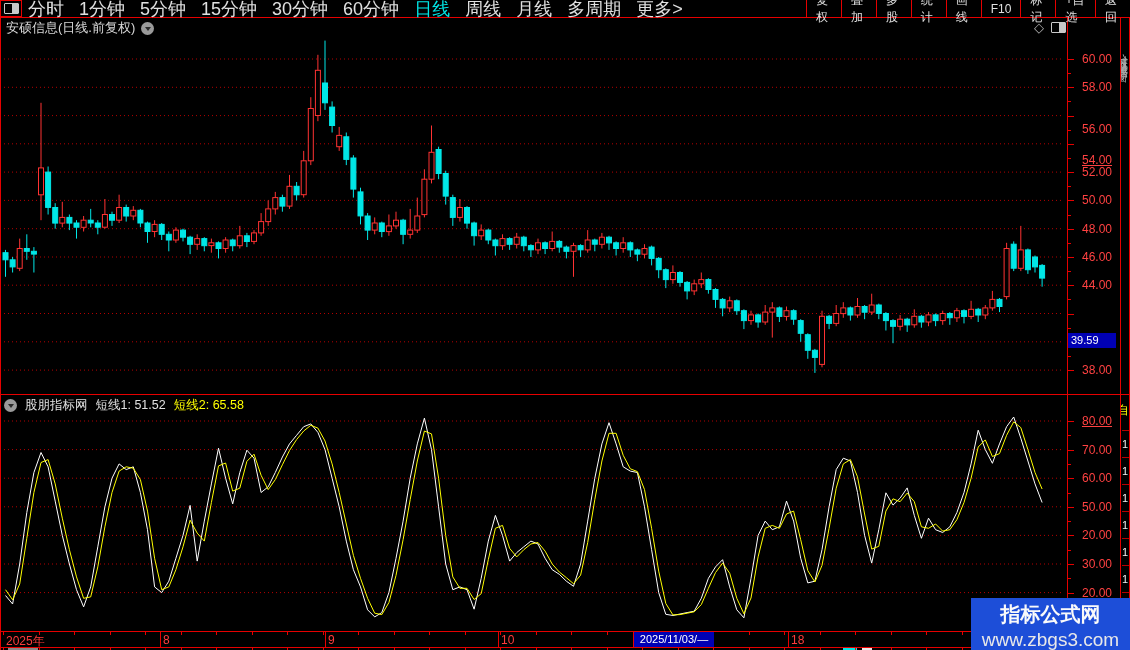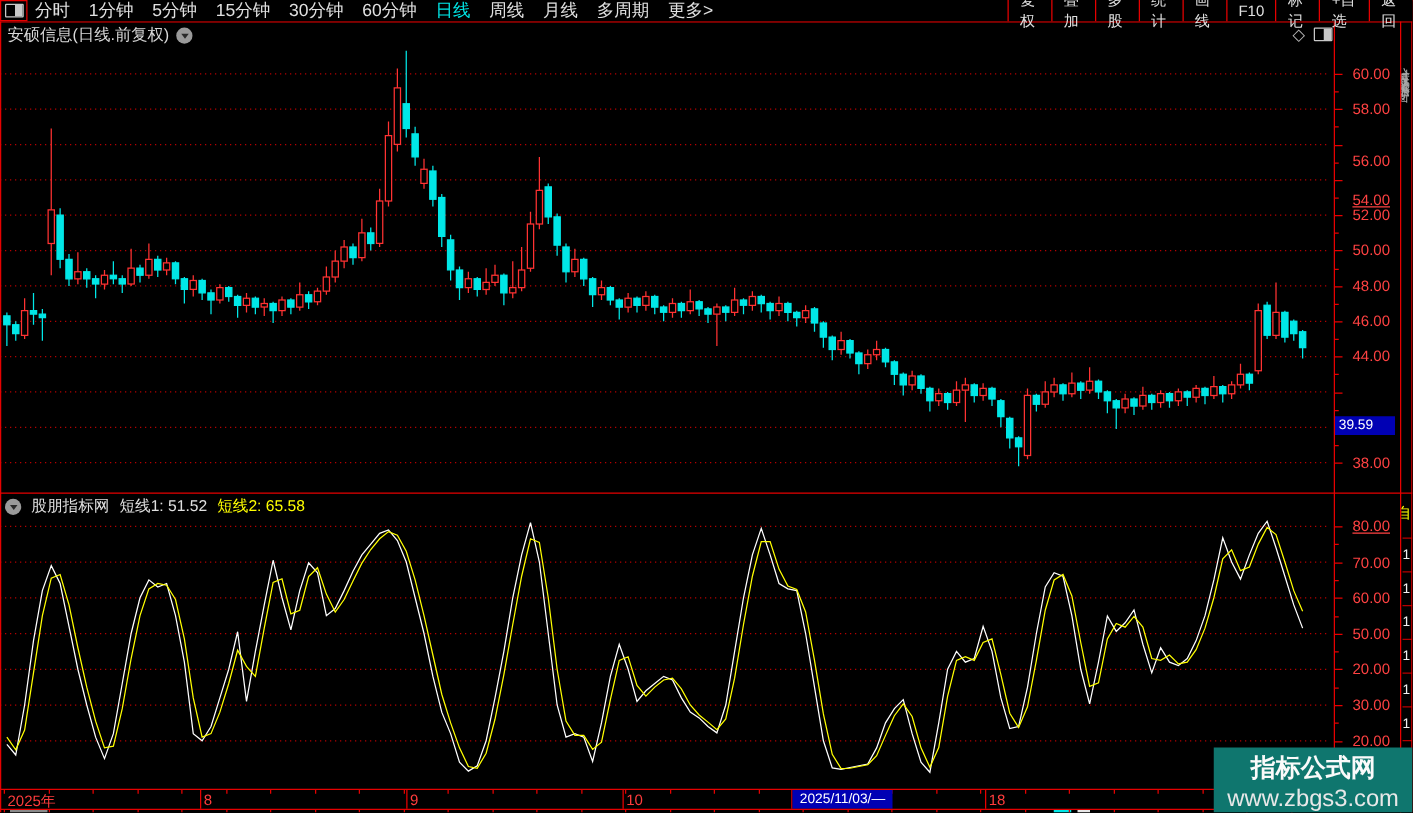--- a/index.html
+++ b/index.html
@@ -4,21 +4,21 @@
 <style>
   html,body{margin:0;padding:0;background:#000;}
   body{width:1130px;height:650px;overflow:hidden;position:relative;
        font-family:"Liberation Sans","DejaVu Sans",sans-serif;color:#dcdcdc;}
   .hline,.vline{position:absolute;background:#e60000;z-index:10;}
   
   #toolbar{position:absolute;left:0;top:0;width:1130px;height:17px;background:#000;z-index:12;}
   #tb-left-iconbox{position:absolute;left:0;top:0;width:22px;height:17px;border:1px solid #e60000;box-sizing:border-box;display:flex;align-items:center;justify-content:center;}
   .winicon{width:13px;height:9px;border:1px solid #c8c8c8;border-radius:1px;position:relative;}
   .winicon::after{content:"";position:absolute;right:0;top:0;width:6px;height:100%;background:#c8c8c8;}
-  #tb-menu{position:absolute;left:28px;top:0;height:17px;display:flex;align-items:center;gap:15px;font-size:14px;color:#e0e0e0;white-space:nowrap;}
+  #tb-menu{position:absolute;left:28px;top:0;height:17px;display:flex;align-items:center;gap:15px;font-size:18px;color:#e0e0e0;white-space:nowrap;}
   #tb-menu .tb-item{cursor:default;}
   #tb-menu .tb-item.active{color:#00e7e7;}
   #tb-right{position:absolute;left:806px;top:0;height:17px;display:flex;align-items:center;font-size:12px;color:#e0e0e0;}
   #tb-right .tbr{padding:0 9px;border-left:1px solid #e60000;height:17px;display:flex;align-items:center;}
   
   #title-row{position:absolute;left:6px;top:20px;height:16px;display:flex;align-items:center;gap:6px;z-index:6;font-size:13px;color:#d8d8d8;}
   .chevcircle{width:13px;height:13px;border-radius:50%;background:#9a9a9a;display:flex;align-items:center;justify-content:center;}
   .chevcircle::after{content:"";width:0;height:0;border-left:3px solid transparent;border-right:3px solid transparent;border-top:4px solid #2a2a2a;margin-top:1px;}
   #title-icons{position:absolute;left:1034px;top:21px;z-index:6;display:flex;gap:7px;align-items:center;}
   .diamond{color:#b8b8b8;font-size:13px;line-height:13px;}
@@ -32,21 +32,21 @@
   .tick{position:absolute;background:#e60000;z-index:5;}
   
   #price-box{position:absolute;left:1068px;top:333px;width:45px;height:15px;background:#0000b4;color:#fff;font-size:11px;line-height:15px;padding-left:3px;z-index:7;}
   #date-box{position:absolute;left:634px;top:632px;width:80px;height:15px;background:#0000b4;color:#fff;font-size:11px;line-height:15px;text-align:center;z-index:7;}
   
   #right-strip{position:absolute;left:1121px;top:0;width:9px;height:650px;background:#000;overflow:hidden;z-index:8;}
   #strip-glyphs{position:absolute;left:-6px;top:44px;width:14px;font-size:12px;line-height:14px;color:#a8a8a8;writing-mode:vertical-rl;text-orientation:upright;letter-spacing:2px;}
   #strip-topchar{position:absolute;left:-4px;top:402px;color:#ffff00;font-size:12px;}
   .strip-digit{position:absolute;left:1px;width:8px;height:26px;border-top:1px solid #b40000;color:#f0f0f0;font-size:11px;line-height:26px;text-align:left;}
   
-  #watermark{position:absolute;left:971px;top:598px;width:159px;height:52px;background:#0f766e;z-index:20;text-align:center;}
+  #watermark{position:absolute;left:971px;top:598px;width:159px;height:52px;background:#1d4ed8;z-index:20;text-align:center;}
   #wm1{font-size:20px;font-weight:bold;color:#fafafa;margin-top:3px;}
   #wm2{font-size:19px;color:#e8e8e8;margin-top:1px;}
   svg{position:absolute;left:0;z-index:1;}
   .frag{position:absolute;z-index:4;}
 </style>
 </head>
 <body>
 
 <div id="toolbar">
   <div id="tb-left-iconbox">

